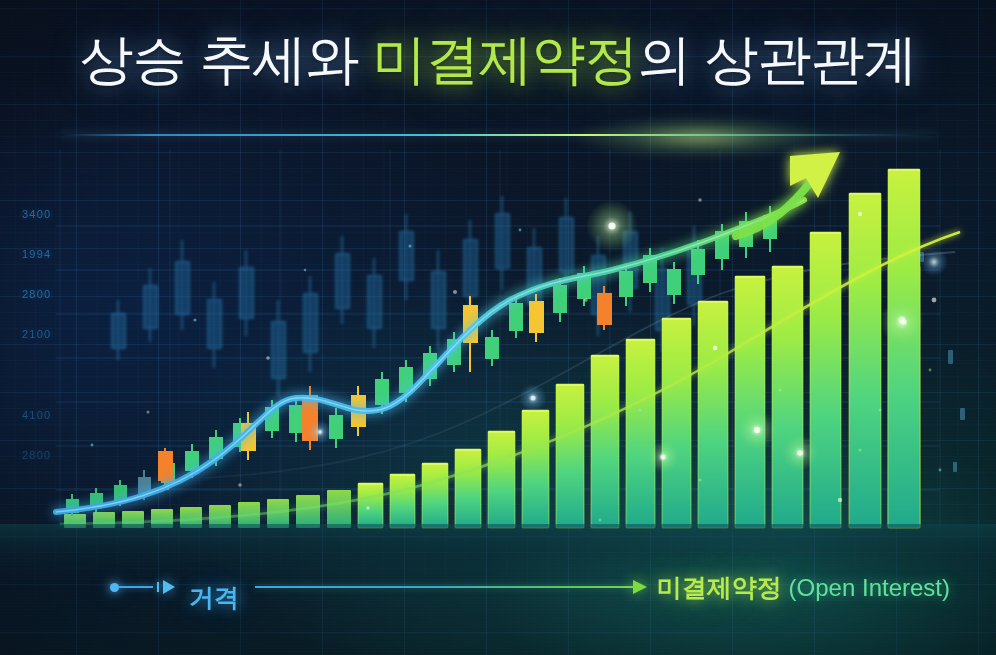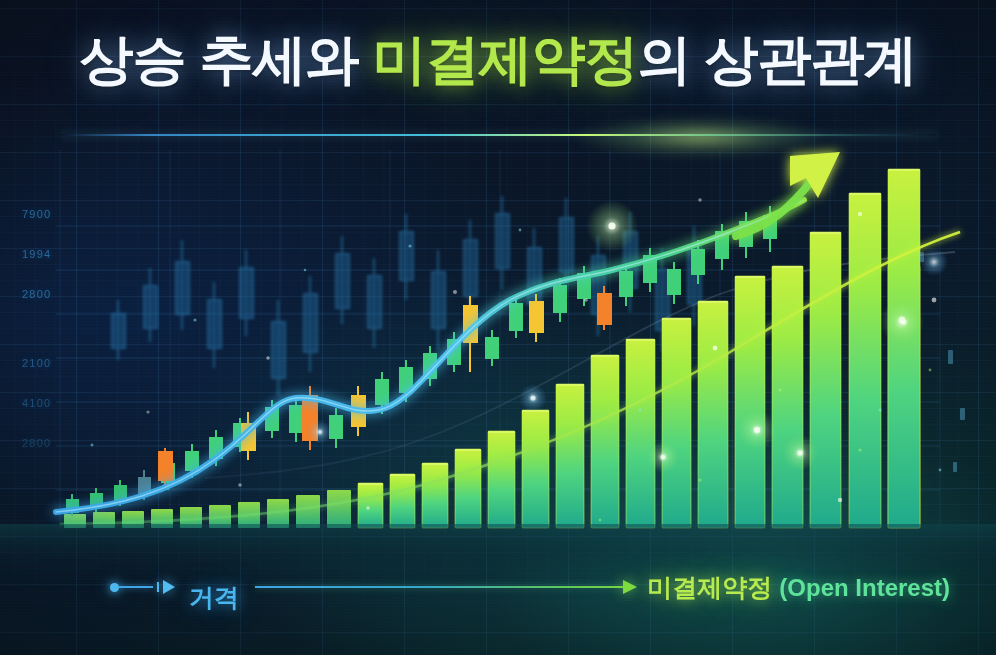--- a/index.html
+++ b/index.html
@@ -31,39 +31,39 @@
             mask-image:linear-gradient(to bottom, rgba(0,0,0,0) 0%, #000 22%, #000 84%, rgba(0,0,0,0) 96%);
   }
   .scan{position:absolute;inset:0;pointer-events:none;opacity:.20;
     background:repeating-linear-gradient(to bottom, rgba(255,255,255,.035) 0px, rgba(255,255,255,.035) 1px, rgba(0,0,0,0) 1px, rgba(0,0,0,0) 3px);}
   .vig{position:absolute;inset:0;pointer-events:none;
     background:radial-gradient(ellipse 92% 88% at 50% 50%, rgba(0,0,0,0) 48%, rgba(0,0,0,.42) 100%);}
 
   
   #title-wrap{position:absolute;left:0;top:24px;width:996px;text-align:center;z-index:40;}
   #title{
-    display:inline-block;font-size:54px;font-weight:bold;letter-spacing:-1px;
+    display:inline-block;font-size:54px;font-weight:normal;letter-spacing:-1px;
     color:#f4f8ff;white-space:nowrap;
     text-shadow:0 0 22px rgba(150,200,255,.45), 0 0 48px rgba(90,150,230,.30), 0 2px 3px rgba(0,0,0,.55);
   }
   #title .hl{color:#b3e84d;text-shadow:0 0 20px rgba(170,235,80,.60), 0 0 46px rgba(140,220,60,.35), 0 2px 3px rgba(0,0,0,.5);}
   #divider{position:absolute;left:60px;top:134px;width:876px;height:2px;z-index:40;
     background:linear-gradient(to right, rgba(40,110,190,0) 0%, rgba(60,150,220,.85) 10%, rgba(70,200,230,.95) 42%,
       rgba(200,250,120,1) 60%, rgba(120,220,160,.75) 74%, rgba(60,170,180,.25) 92%, rgba(0,0,0,0) 100%);
     box-shadow:0 0 10px rgba(120,210,220,.35);}
   #divider-glow{position:absolute;left:520px;top:108px;width:360px;height:58px;z-index:39;pointer-events:none;
     background:radial-gradient(ellipse 50% 50% at 50% 50%, rgba(215,255,130,.55) 0%, rgba(160,230,120,.20) 38%, rgba(0,0,0,0) 72%);
     filter:blur(5px);}
 
   
   #yaxis{position:absolute;left:22px;top:208px;width:60px;z-index:35;}
   #yaxis .tick{height:40px;font-size:11px;color:#2f7fb8;letter-spacing:1.2px;
     text-shadow:0 0 6px rgba(40,120,180,.6);opacity:.78;filter:blur(.35px);}
-  #yaxis .tick:nth-child(4){opacity:.62;margin-top:29px;}
-  #yaxis .tick:nth-child(5){opacity:.50;}
+  #yaxis .tick:nth-child(4){opacity:.62;}
+  #yaxis .tick:nth-child(5){opacity:.50;margin-top:41px;}
   #yaxis .tick:nth-child(6){opacity:.38;}
 
   
   #plot{position:absolute;left:0;top:0;width:996px;height:655px;z-index:20;}
   #plot-fx{position:absolute;left:0;top:0;width:996px;height:655px;z-index:28;pointer-events:none;}
 
   
   #ground{position:absolute;left:0;top:524px;width:996px;height:66px;z-index:30;pointer-events:none;
     background:linear-gradient(to bottom, rgba(16,70,78,.55) 0%, rgba(10,44,54,.60) 40%, rgba(8,32,42,.30) 100%);
     -webkit-mask-image:linear-gradient(to bottom,#000 0%, rgba(0,0,0,.35) 70%, rgba(0,0,0,0) 100%);
@@ -81,21 +81,21 @@
   #lg-price{margin-left:14px;font-size:25px;font-weight:bold;color:#49b6f0;white-space:nowrap;
     text-shadow:0 0 14px rgba(60,165,235,.75),0 0 30px rgba(40,130,210,.4);margin-top:20px;}
   #lg-connector{flex:1 1 auto;height:2px;min-width:40px;margin:0 12px 0 16px;position:relative;
     background:linear-gradient(to right, #3ea6e6 0%, #35a8c8 45%, #5ec85a 80%, #7ada3e 100%);
     box-shadow:0 0 7px rgba(90,190,160,.5);}
   #lg-connector .arw{position:absolute;right:-2px;top:-6px;width:0;height:0;
     border-left:14px solid #7ddb3f;border-top:7px solid transparent;border-bottom:7px solid transparent;
     filter:drop-shadow(0 0 7px rgba(130,225,70,.85));}
   #lg-oi{font-size:25px;font-weight:bold;color:#b6ea4e;white-space:nowrap;
     text-shadow:0 0 14px rgba(170,235,80,.7),0 0 32px rgba(130,210,60,.35);}
-  #lg-oi .sub{font-weight:bold;color:#5fe39a;font-size:24px;
+  #lg-oi .sub{font-weight:normal;color:#5fe39a;font-size:24px;
     text-shadow:0 0 12px rgba(80,225,150,.6);}
 </style>
 </head>
 <body>
 
 <div id="stage">
 
   <div class="grid major"></div>
   <div class="grid minor"></div>
 
@@ -458,21 +458,21 @@
     <circle cx="800" cy="453" r="18" fill="url(#rg1)"></circle>
     <circle cx="663" cy="457" r="16" fill="url(#rg1)"></circle>
     <circle cx="533" cy="398" r="14" fill="url(#rg2)"></circle>
     <circle cx="320" cy="432" r="12" fill="url(#rg2)"></circle>
     <circle cx="934" cy="262" r="14" fill="url(#rg2)"></circle>
   </svg>
 
   <div id="ground"></div>
 
   <div id="yaxis">
-    <div class="tick">7900</div>
+    <div class="tick">3400</div>
     <div class="tick">1994</div>
     <div class="tick">2800</div>
     <div class="tick">2100</div>
     <div class="tick">4100</div>
     <div class="tick">2800</div>
   </div>
 
   <div id="title-wrap">
     <div id="title"><span>상승 추세와 </span><span class="hl">미결제약정</span><span>의 상관관계</span></div>
   </div>

